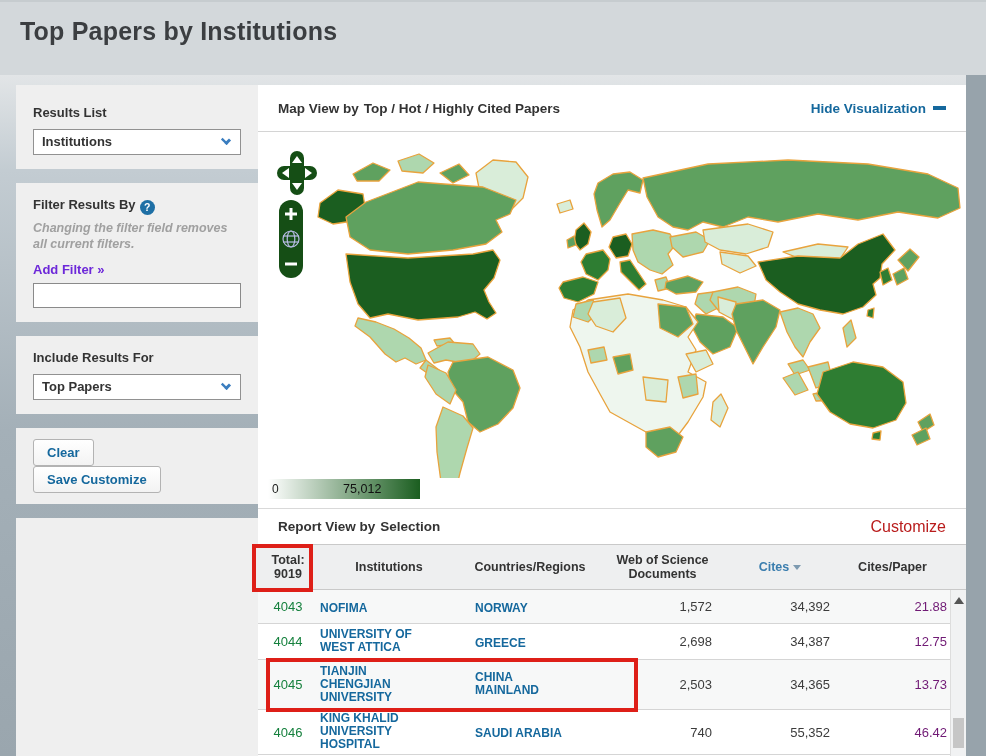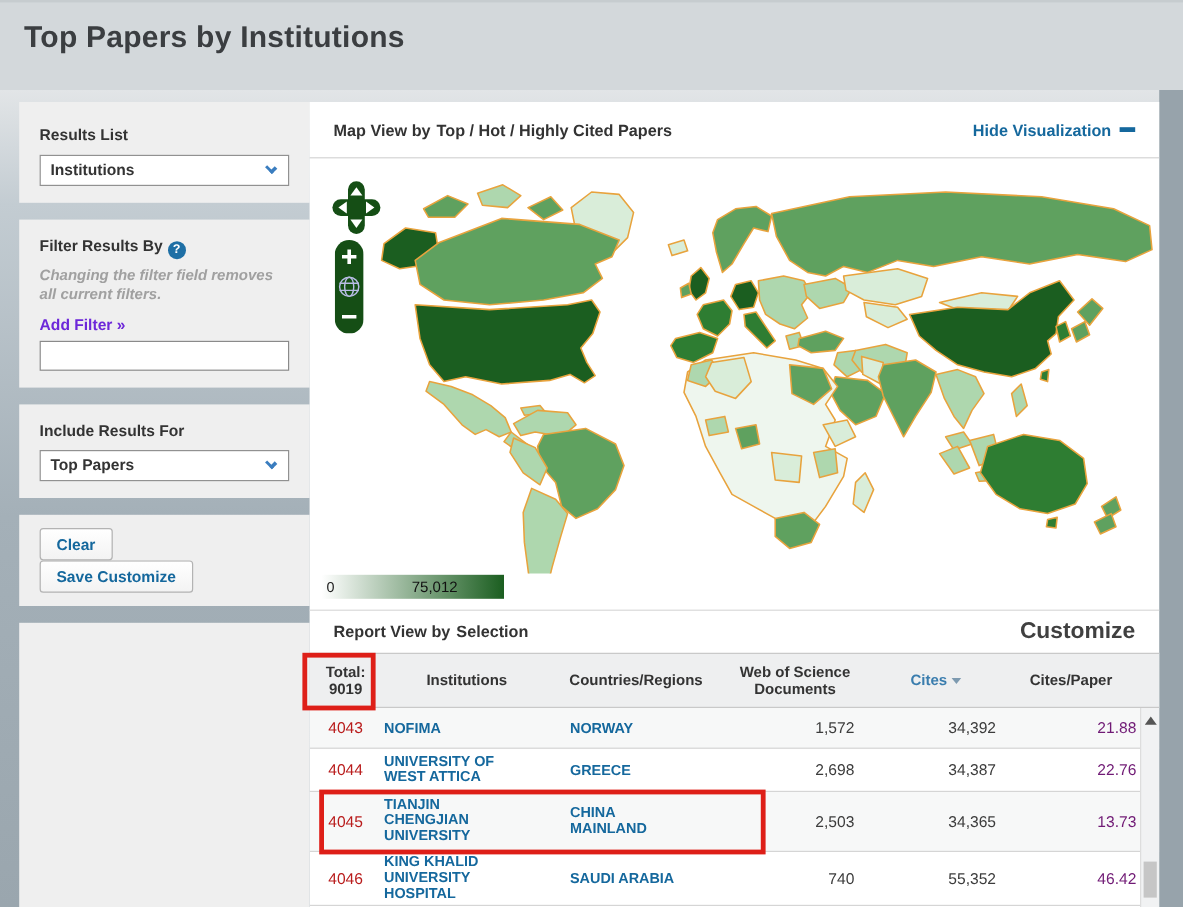--- a/index.html
+++ b/index.html
@@ -55,41 +55,41 @@
   .map-zoomctl{ position:absolute; left:21px; top:68px; cursor:pointer; }
   .legend{ position:absolute; left:10px; bottom:9px; width:152px; height:20px;
     background:linear-gradient(90deg,#ffffff,#1b5e20); }
   .legend .lmin{ position:absolute; left:4px; top:3px; font-size:12px; color:#222; }
   .legend .lmax{ position:absolute; left:62%; transform:translateX(-50%); top:3px;
     font-size:12.5px; color:#111; }
 
   .report-header{ height:35px; display:flex; align-items:center; padding:0 20px; }
   .report-header .t1{ font-size:13.5px; font-weight:bold; color:#333; margin-right:5px; }
   .report-header .t2{ font-size:13.5px; font-weight:bold; color:#333; }
-  .customize-link{ margin-left:auto; color:#404040; font-size:19px; font-weight:bold; cursor:pointer; }
+  .customize-link{ margin-left:auto; color:#b91c1c; font-size:16px; font-weight:normal; cursor:pointer; }
 
   
   .thead{ height:46px; background:#eeeff0; border-top:1px solid #c9c9c9; border-bottom:1px solid #c9c9c9;
     display:flex; align-items:center; font-size:12.5px; font-weight:bold; color:#333; }
   .col-rank{ width:60px; text-align:center; }
   .col-inst{ width:142px; text-align:center; }
   .col-ctry{ width:140px; text-align:center; }
   .col-docs{ width:125px; text-align:center; }
   .col-cites{ width:110px; text-align:center; }
   .col-cpp{ width:115px; text-align:center; }
   .col-scroll{ width:16px; }
   .thead .cites-h{ color:#3a7dae; cursor:pointer; }
   .caret-down{ display:inline-block; width:0; height:0; border-left:4px solid transparent;
     border-right:4px solid transparent; border-top:5px solid #7d9ab0; margin-left:4px; vertical-align:1px; }
 
   .rows{ position:relative; height:166px; overflow:hidden; }
   .trow{ display:flex; align-items:center; border-bottom:1px solid #d5d5d5; }
   .trow.alt{ background:#f7f8f8; }
   .r1{ height:34px; } .r2{ height:36px; } .r3{ height:50px; } .r4{ height:45px; }
-  .cell-rank{ width:60px; text-align:center; font-size:13px; color:#b91c1c; }
+  .cell-rank{ width:60px; text-align:center; font-size:13px; color:#15803d; }
   .cell-inst{ width:142px; padding-left:2px; }
   .cell-inst span, .cell-ctry span{ display:inline-block; font-size:12px; font-weight:bold;
     color:#15689d; line-height:13px; text-transform:uppercase; cursor:pointer; }
   .cell-inst span{ width:110px; }
   .cell-ctry{ width:140px; padding-left:15px; }
   .cell-ctry span{ width:100px; }
   .cell-docs{ width:125px; text-align:right; padding-right:13px; font-size:13px; color:#3c3c3c; }
   .cell-cites{ width:110px; text-align:right; padding-right:5px; font-size:13px; color:#3c3c3c; }
   .cell-cpp{ width:115px; text-align:right; padding-right:3px; font-size:13px; color:#701a75; }
 
@@ -299,21 +299,21 @@
       <div class="cell-cites">34,392</div>
       <div class="cell-cpp">21.88</div>
       <div class="col-scroll"></div>
     </div>
     <div class="trow r2">
       <div class="cell-rank">4044</div>
       <div class="cell-inst"><span>UNIVERSITY OF WEST ATTICA</span></div>
       <div class="cell-ctry"><span>GREECE</span></div>
       <div class="cell-docs">2,698</div>
       <div class="cell-cites">34,387</div>
-      <div class="cell-cpp">22.76</div>
+      <div class="cell-cpp">12.75</div>
       <div class="col-scroll"></div>
     </div>
     <div class="trow alt r3">
       <div class="cell-rank">4045</div>
       <div class="cell-inst"><span>TIANJIN CHENGJIAN UNIVERSITY</span></div>
       <div class="cell-ctry"><span>CHINA MAINLAND</span></div>
       <div class="cell-docs">2,503</div>
       <div class="cell-cites">34,365</div>
       <div class="cell-cpp">13.73</div>
       <div class="col-scroll"></div>

